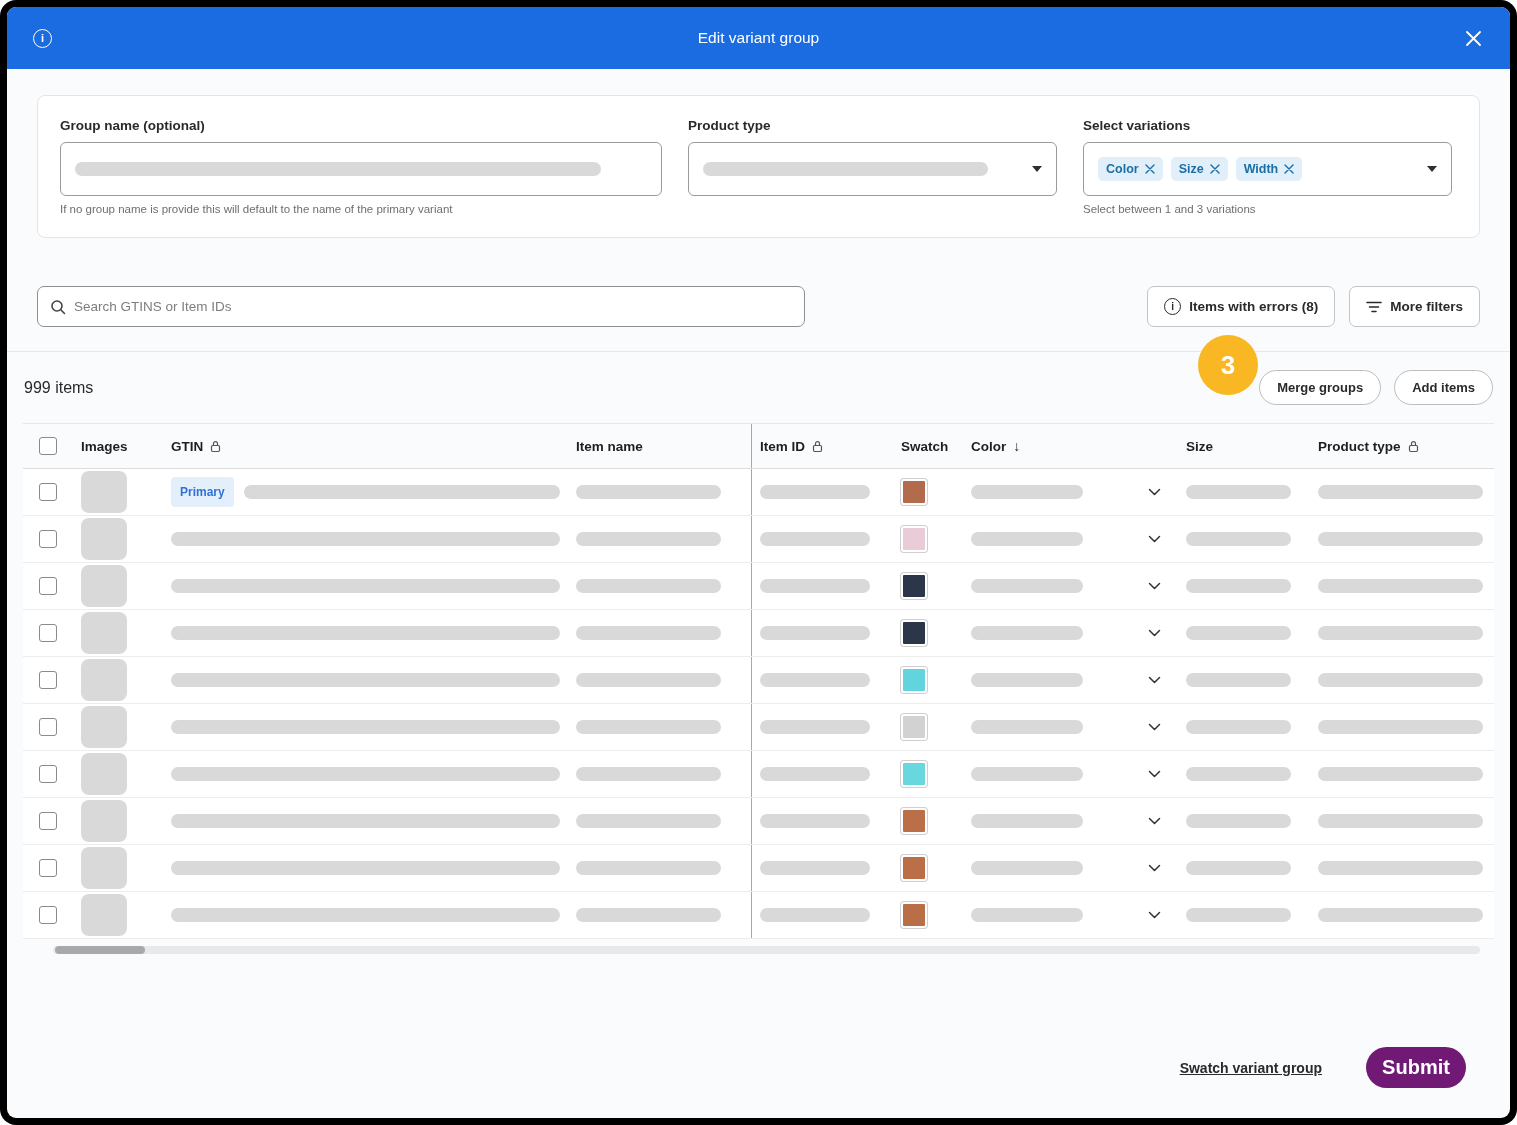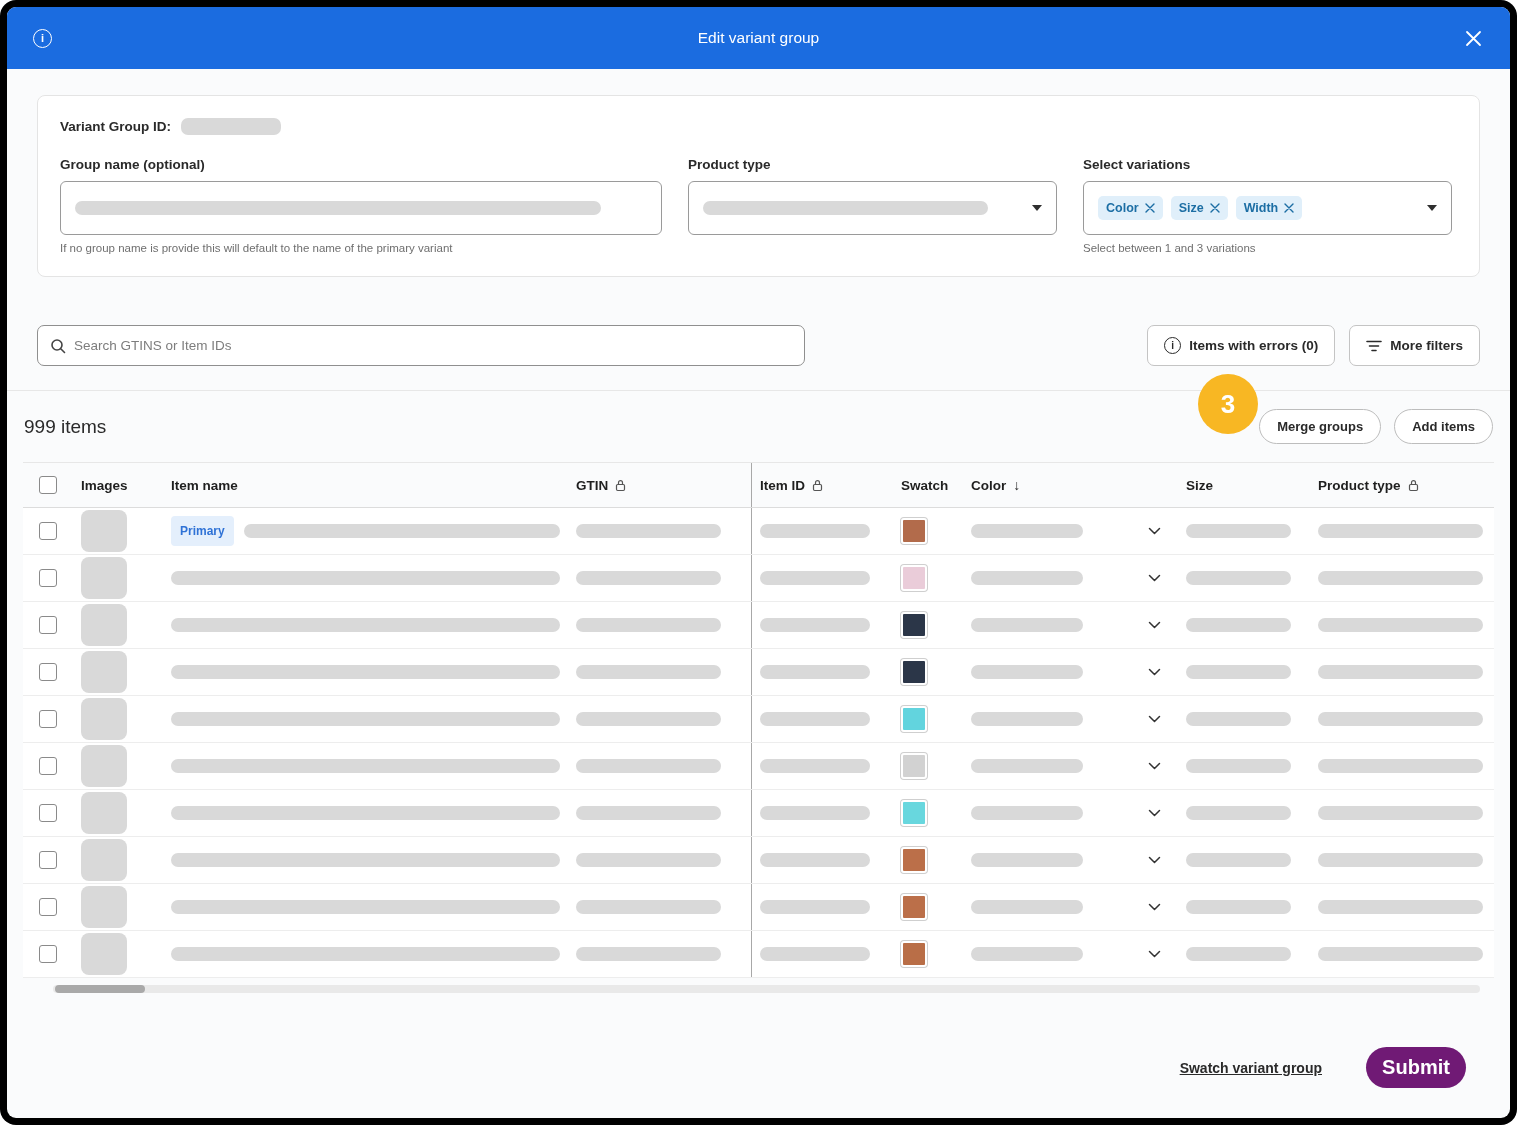--- a/index.html
+++ b/index.html
@@ -59,21 +59,21 @@
   .btn-outline { height:41px; border:1px solid #c4c4c4; border-radius:7px; background:#fff;
                  display:flex; align-items:center; gap:8px; padding:0 16px; font-size:13.5px;
                  font-weight:600; color:#2a2a2a; cursor:pointer; font-family:"Liberation Sans", sans-serif; }
   .icircle-dark { width:17px; height:17px; border:1.5px solid #2a2a2a; border-radius:50%;
                   color:#2a2a2a; font-size:10px; font-weight:700; display:flex; align-items:center;
                   justify-content:center; }
 
   
   .count-row { margin-top:24px; border-top:1px solid #e7e7e7; padding:0 17px; height:72px;
                display:flex; align-items:center; justify-content:space-between; position:relative; }
-  .count-text { font-size:19px; color:#2a2a2a; }
+  .count-text { font-size:16px; color:#2a2a2a; }
   .action-btns { display:flex; gap:13px; }
   .btn-pill { height:35px; border:1px solid #bdbdbd; border-radius:18px; background:#fff;
               padding:0 17px; font-size:13px; font-weight:700; color:#2a2a2a; cursor:pointer;
               font-family:"Liberation Sans", sans-serif; }
   .step-badge { position:absolute; right:252px; top:-17px; width:60px; height:60px; border-radius:50%;
                 background:#f8b723; color:#fff; font-size:26px; font-weight:700; display:flex;
                 align-items:center; justify-content:center; z-index:5; }
 
   
   .table { margin:0 16px; }
@@ -127,24 +127,20 @@
       <span class="close-btn">
         <svg width="17" height="17" viewBox="0 0 17 17">
             <path d="M2 2l13 13M15 2L2 15" stroke="#fff" stroke-width="1.8" stroke-linecap="round"></path>
           </svg>
       </span>
     </div>
 
     <div class="content">
 
       <div class="form-card">
-        <div class="vgid-row">
-          <span class="label">Variant Group ID:</span>
-          <span class="bar bar-vgid"></span>
-        </div>
         <div class="fields-row">
           <div class="field">
             <span class="label">Group name (optional)</span>
             <div class="input-box f-groupname">
               <span class="bar bar-input"></span>
             </div>
             <span class="helper">If no group name is provide this will default to the name of the primary variant</span>
           </div>
           <div class="field">
             <span class="label">Product type</span>
@@ -187,21 +183,21 @@
         <div class="search-box">
           <svg width="16" height="16" viewBox="0 0 16 16">
               <circle cx="7" cy="7" r="5" fill="none" stroke="#444" stroke-width="1.6"></circle>
               <path d="M11 11l3.5 3.5" stroke="#444" stroke-width="1.6" stroke-linecap="round"></path>
             </svg>
           <input type="text" placeholder="Search GTINS or Item IDs" style="">
         </div>
         <div class="filter-btns">
           <button class="btn-outline">
             <span class="icircle-dark">i</span>
-            <span>Items with errors (0)</span>
+            <span>Items with errors (8)</span>
           </button>
           <button class="btn-outline">
             <svg width="16" height="14" viewBox="0 0 16 14">
                 <path d="M1 2.5h14M3.5 7h9M6 11.5h4" stroke="#2a2a2a" stroke-width="1.6" stroke-linecap="round"></path>
               </svg>
             <span>More filters</span>
           </button>
         </div>
       </div>
 
@@ -213,28 +209,28 @@
           <button class="btn-pill">Add items</button>
         </div>
       </div>
 
       <div class="table">
         <div class="thead">
           <div class="cell c-check">
               <span class="checkbox"></span>
             </div>
           <div class="cell th">Images</div>
-          <div class="cell th">Item name</div>
           <div class="cell th">
             <span>GTIN</span>
             <svg width="11" height="13" viewBox="0 0 11 13">
                 <rect x="1.5" y="5.5" width="8" height="6" rx="1.2" fill="none" stroke="#555" stroke-width="1.2"></rect>
                 <path d="M3.5 5.5V3.7a2 2 0 014 0v1.8" fill="none" stroke="#555" stroke-width="1.2"></path>
               </svg>
           </div>
+          <div class="cell th">Item name</div>
           <div class="cell th c-id">
             <span>Item ID</span>
             <svg width="11" height="13" viewBox="0 0 11 13">
                 <rect x="1.5" y="5.5" width="8" height="6" rx="1.2" fill="none" stroke="#555" stroke-width="1.2"></rect>
                 <path d="M3.5 5.5V3.7a2 2 0 014 0v1.8" fill="none" stroke="#555" stroke-width="1.2"></path>
               </svg>
           </div>
           <div class="cell th">Swatch</div>
           <div class="cell th">
             <span>Color</span>

